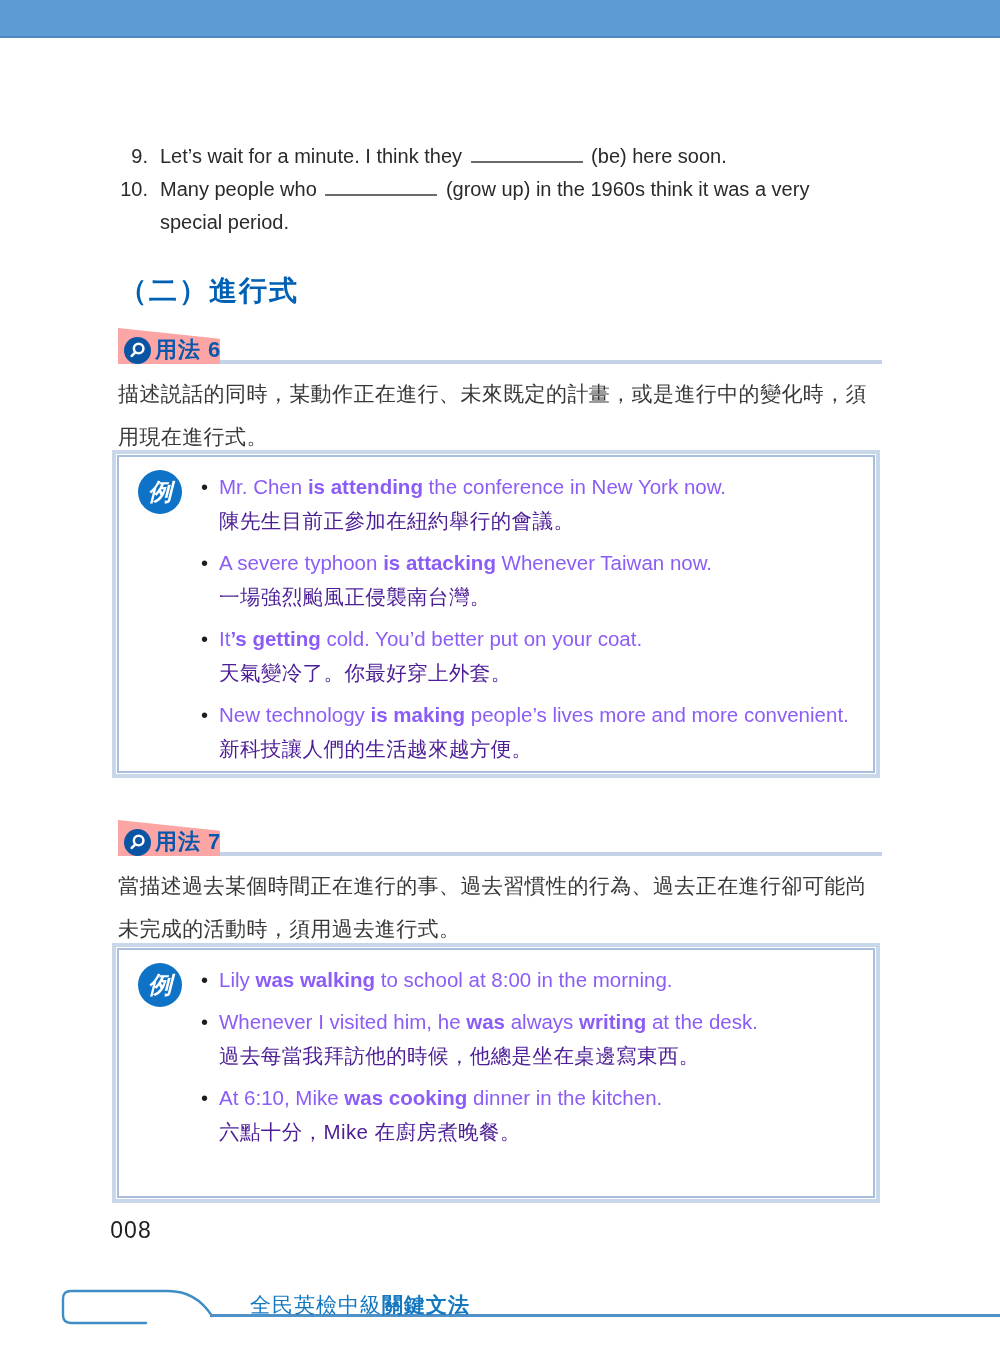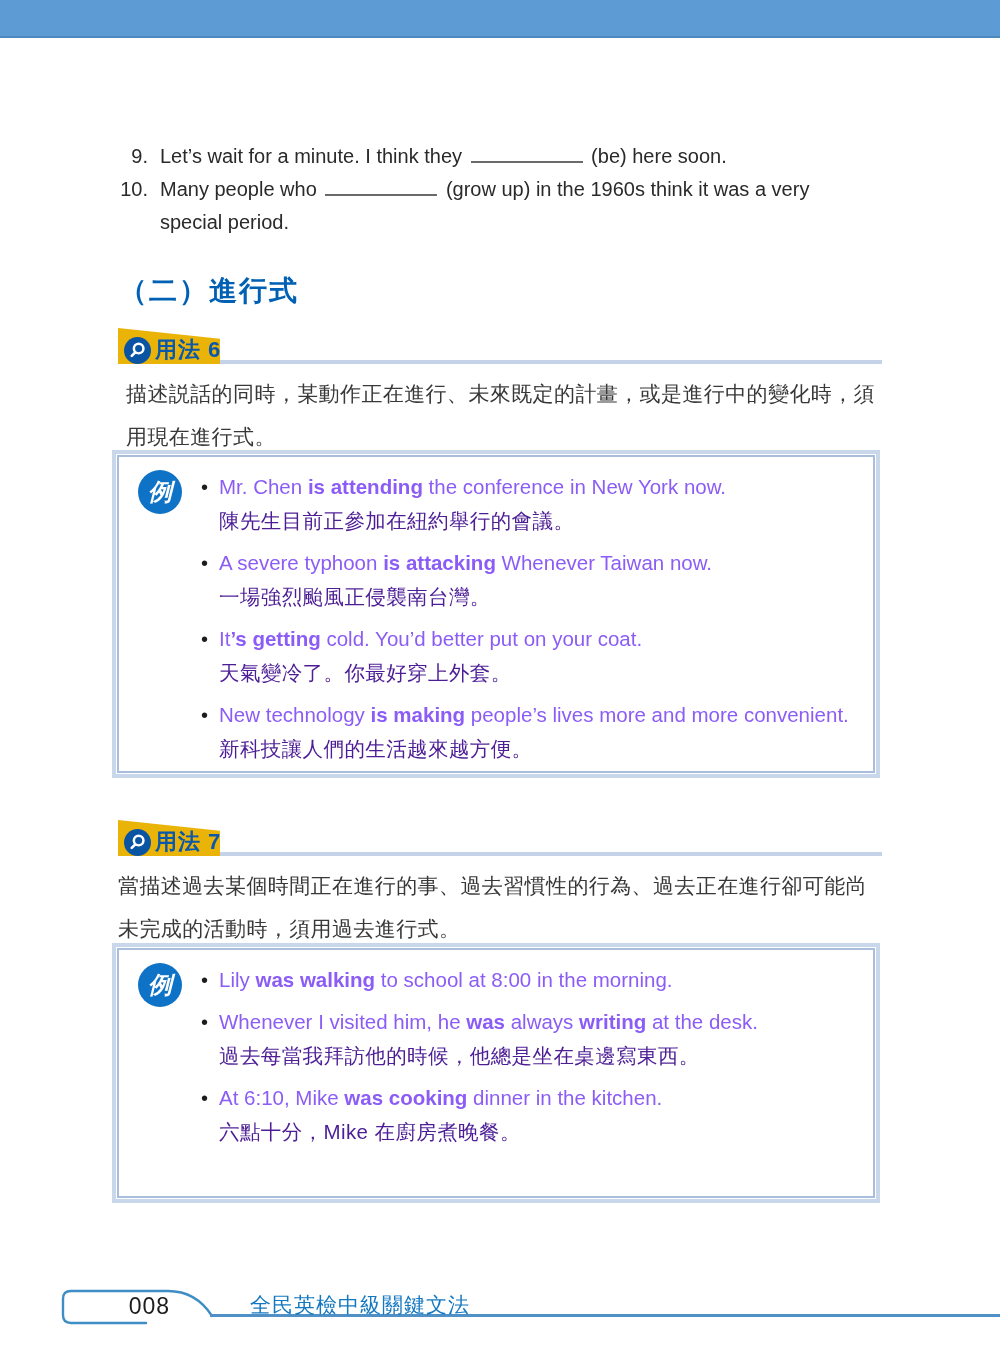--- a/index.html
+++ b/index.html
@@ -22,21 +22,21 @@
 
   
   .section-heading { position:absolute; left:119px; top:272px; font-size:28px;
                      font-weight:bold; color:#0061b4; letter-spacing:2px;font-family:Liberation Mono, monospace; }
 
   
   .usage-header { position:absolute; left:118px; width:764px; height:36px; }
   .usage-rule { position:absolute; left:0; bottom:0; width:100%; height:4px;
                 background:#c5d3e8; }
   .usage-badge { position:absolute; left:0; bottom:0; width:102px; height:36px;
-                 background:#eab308; clip-path:polygon(0 0,100% 30%,100% 100%,0 100%);
+                 background:#fca5a5; clip-path:polygon(0 0,100% 30%,100% 100%,0 100%);
                  display:flex; align-items:center; padding:8px 0 0 6px; }
   .q-circle { width:27px; height:27px; border-radius:50%; background:#0a54a4;
               flex:none; display:flex; align-items:center; justify-content:center; }
   .badge-label { font-size:22px; font-weight:bold; color:#0a58ac;
                  margin-left:4px; letter-spacing:1px; white-space:nowrap; }
 
   
   .usage-desc { position:absolute; left:118px; font-size:21px; color:#383838;
                 line-height:43px; letter-spacing:0.4px; }
   .usage-desc div { white-space:nowrap; }
@@ -54,26 +54,26 @@
                      font-size:20px; color:#1c1c1c; }
   .ex-item .en { font-size:20.5px; line-height:34px; color:#8b5cf6; white-space:nowrap; }
   .ex-item .en .b { font-weight:bold; }
   .ex-item .zh { font-size:20.5px; line-height:34px; color:#4c1d95;
                  letter-spacing:0.4px; white-space:nowrap; }
 
   
   .footer-rule { position:absolute; left:210px; top:1314px; width:790px; height:3px;
                  background:#4f90c7; }
   .footer-tab-svg { position:absolute; left:58px; top:1278px; }
-  .footer-page-num { position:absolute; left:92px; top:1293px; width:78px;
-                     text-align:right; font-size:23px; color:#1c1c1c;
+  .footer-page-num { position:absolute; left:92px; top:1217px; width:78px;
+                     text-align:center; font-size:23px; color:#1c1c1c;
                      letter-spacing:1px; }
   .footer-title { position:absolute; left:250px; top:1291px; font-size:21px;
                   color:#1478c0; letter-spacing:1px; white-space:nowrap; }
-  .footer-title .bold-part { font-weight:normal; }
+  .footer-title .bold-part { font-weight:bold; }
 </style>
 </head>
 <body>
 
 <div class="page">
 
   <div class="topbar"></div>
 
   <div class="exercises">
       <div class="ex-row">
@@ -93,21 +93,21 @@
     <div class="usage-badge">
       <span class="q-circle">
         <svg width="23" height="23" viewBox="0 0 24 24" fill="none">
           <circle cx="13.2" cy="10" r="5" stroke="#ffffff" stroke-width="2.6"></circle>
           <line x1="9.4" y1="14.2" x2="6" y2="17.6" stroke="#ffffff" stroke-width="2.8" stroke-linecap="round"></line>
         </svg>
       </span>
       <span class="badge-label">用法 6</span>
     </div>
   </div>
-  <div class="usage-desc" style="top:372px;margin-left:8px;">
+  <div class="usage-desc" style="top:372px;">
       <div>描述説話的同時，某動作正在進行、未來既定的計畫，或是進行中的變化時，須</div>
       <div>用現在進行式。</div>
     </div>
 
   <div class="example-box" style="top:455px; height:318px;">
     <div class="ex-circle">例</div>
     <div>
         <div class="ex-item">
           <span class="bullet">•</span>
           <div class="en"><span>Mr. Chen </span><span class="b">is attending</span><span> the conference in New York now.</span></div>

